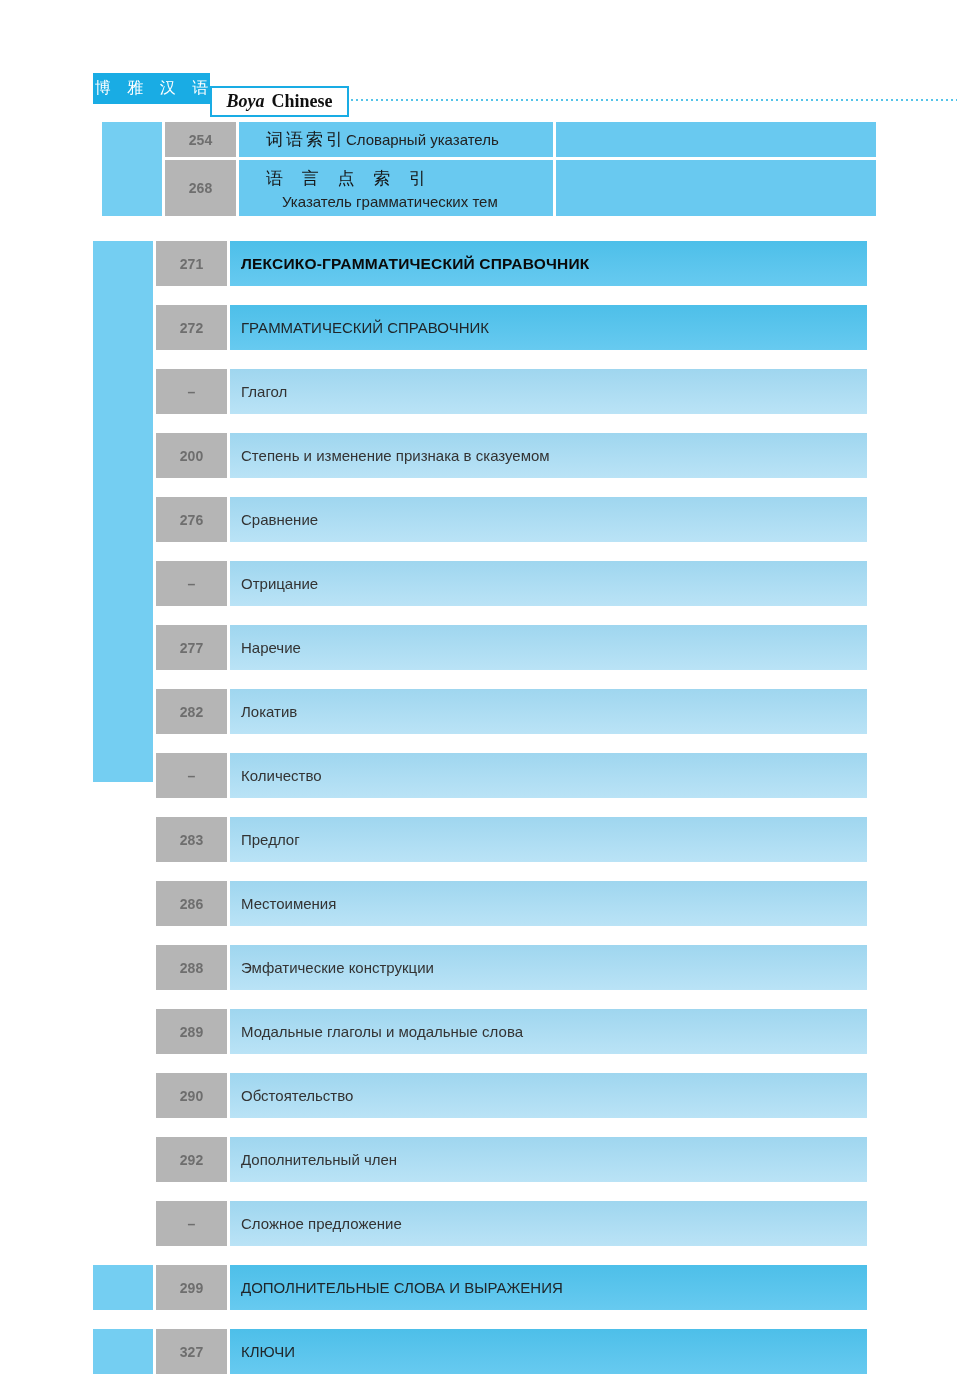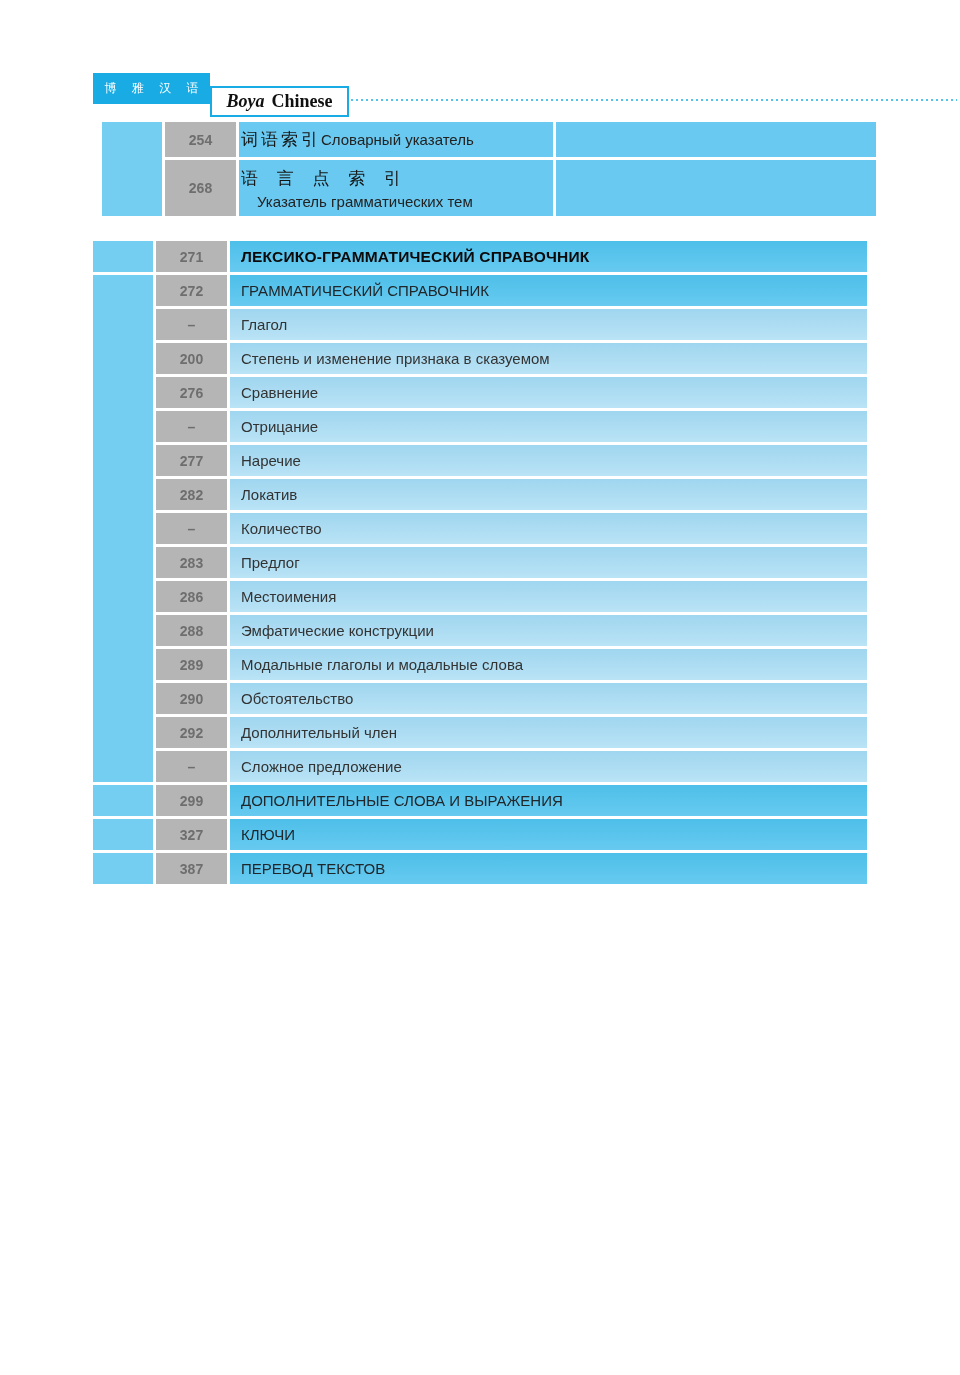--- a/index.html
+++ b/index.html
@@ -5,21 +5,21 @@
   html,body{margin:0;padding:0;}
   body{
     width:960px;height:1375px;position:relative;background:#ffffff;
     font-family:"Liberation Sans", sans-serif;
     -webkit-font-smoothing:antialiased;
   }
   
   .brand-zh{
     position:absolute;left:93px;top:73px;width:117px;height:31px;
     background:var(--brand,#19ace4);
-    color:#ffffff;font-size:12px;letter-spacing:6px;
+    color:#ffffff;font-size:16px;letter-spacing:6px;
     display:flex;align-items:center;justify-content:center;
     padding-left:6px;box-sizing:border-box;white-space:nowrap;
   }
   .brand-en{
     position:absolute;left:210px;top:86px;width:139px;height:31px;
     background:#ffffff;border:2px solid var(--brand,#19ace4);
     box-sizing:border-box;
     display:flex;align-items:center;justify-content:center;
     font-family:"Liberation Serif", serif;font-weight:bold;
     font-size:18px;color:#101010;white-space:nowrap;
@@ -43,34 +43,34 @@
   }
   .index-table .num{
     background:var(--numbg,#b5b5b5);color:var(--numtext,#6e6e6e);
     font-weight:bold;font-size:14px;
     display:flex;align-items:center;justify-content:center;
   }
   .index-table .cell{background:var(--table1,#69c9f0);}
   .index-table .body{
     background:var(--table1,#69c9f0);
     display:flex;flex-direction:column;justify-content:center;
-    padding-left:2px;box-sizing:border-box;color:#1c1c1c;
+    padding-left:27px;box-sizing:border-box;color:#1c1c1c;
   }
   .body .line-inline{display:flex;align-items:baseline;white-space:nowrap;}
   .zh-txt{font-size:17px;letter-spacing:3px;color:#141414;}
   .zh-txt.wide{letter-spacing:7px;}
   .ru-txt{font-size:15px;color:#222222;margin-left:0;}
   .body .stack .ru-txt{margin-left:16px;margin-top:3px;}
   
   .toc-table{position:absolute;left:93px;top:241px;width:774px;}
   .toc-leftbar{
     position:absolute;left:0;top:34px;width:60px;height:507px;
     background:var(--leftbar,#74cef2);
   }
-  .toc-row{display:flex;height:31px;margin-bottom:3px;}
+  .toc-row{display:flex;height:45px;margin-bottom:19px;}
   .c-left{width:60px;flex:none;}
   .c-left.solid{background:var(--leftbar,#74cef2);}
   .c-num{
     width:71px;flex:none;margin-left:3px;
     background:var(--numbg,#b5b5b5);color:var(--numtext,#6e6e6e);
     font-weight:bold;font-size:14px;
     display:flex;align-items:center;justify-content:center;
   }
   .c-body{
     flex:1;margin-left:3px;display:flex;align-items:center;

